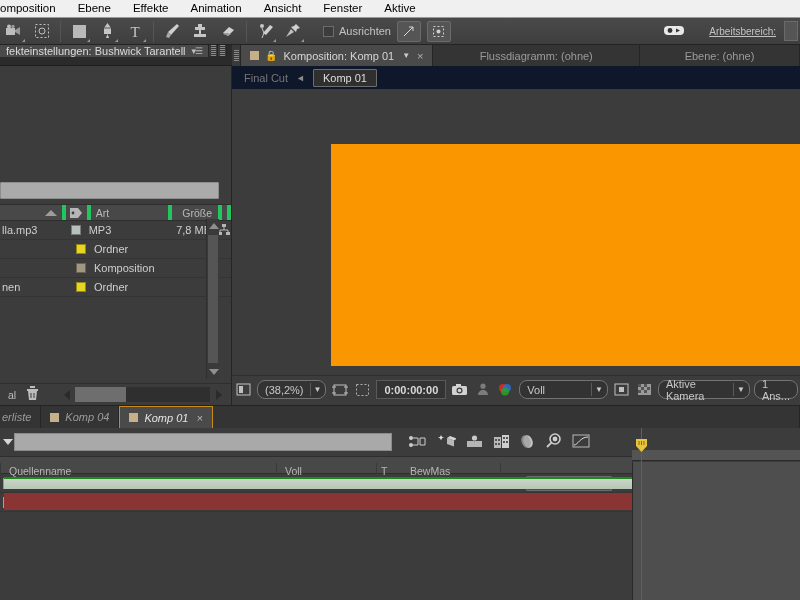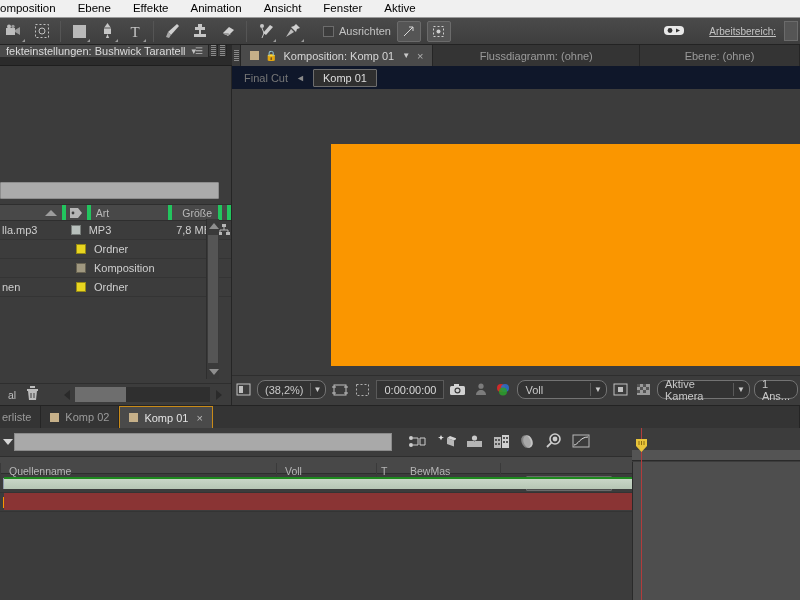--- a/index.html
+++ b/index.html
@@ -150,26 +150,26 @@
   .comp-toolbar { height: 28px; background: #3c3c3c; border-top: 1px solid #2e2e2e;
                   display: flex; align-items: center; padding: 0 2px; gap: 4px; }
   .ct-btn { height: 19px; min-width: 19px; display: flex; align-items: center; justify-content: center;
             color: #bdbdbd; }
   .ct-field { height: 19px; background: #333; border: 1px solid #737373; border-radius: 8px;
               display: flex; align-items: center; padding: 0 4px; color: #c8c8c8; font-size: 11px; }
   .ct-field .cv { padding: 0 3px; }
   .ct-field .div { width: 1px; height: 13px; background: #5a5a5a; margin: 0 3px; }
   .ct-field .dc { font-size: 8px; color: #c9c9c9; }
   .tcode { background: #333; border: 1px solid #5a5a5a; color: #d9d9d9; padding: 8px 7px;
-           height: 19px; display: flex; align-items: center; font-size: 11px; }
+           height: 19px; display: flex; align-items: center; font-size: 11px; font-weight: bold; }
 
   
   .timeline { position: absolute; left: 0; top: 405px; width: 800px; height: 195px;
               background: #3c3c3c; border-top: 1px solid #232323; }
-  .tl-tabs { height: 22px; background: #2b2b2b; display: flex; align-items: stretch; }
+  .tl-tabs { height: 22px; background: #2b2b2b; display: flex; align-items: stretch; font-style: italic; }
   .ttab { display: flex; align-items: center; padding: 0 9px; font-size: 11px; color: #9b9b9b;
           background: #343434; border-right: 1px solid #252525; white-space: nowrap; }
   .ttab.active { background: #4a4a4a; color: #e4e4e4;
                  border: 1px solid #c98b19; border-bottom: none; }
   .ttab .swatch { width: 9px; height: 9px; background: #c6b089; margin-right: 6px; }
   .ttab .x { margin-left: 8px; color: #b9b9b9; }
   .tl-top { height: 28px; display: flex; align-items: center; background: #3c3c3c;
             position: relative; }
   .tc-box { width: 378px; height: 18px; margin-left: 14px; background: #a9a9a9;
             border: 1px solid #8b8b8b; }
@@ -564,21 +564,21 @@
     </div>
   </div>
 
   <div class="timeline">
     <div class="tl-tabs">
       <div class="ttab" style="padding-left:2px">
         <span>erliste</span>
       </div>
       <div class="ttab">
         <span class="swatch"></span>
-        <span>Komp 02</span>
+        <span>Komp 04</span>
       </div>
       <div class="ttab active">
         <span class="swatch"></span>
         <span>Komp 01</span>
         <span class="x">×</span>
       </div>
       <div class="ttab" style="flex:1"></div>
     </div>
 
     <div class="tl-top">

